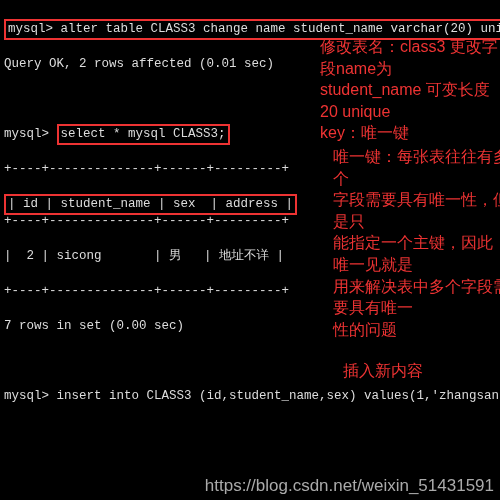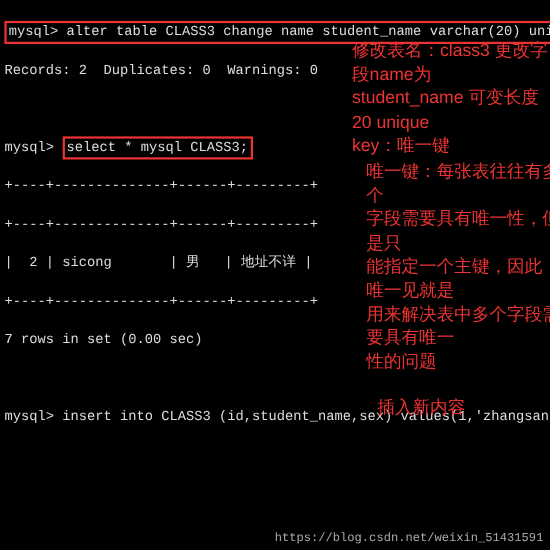--- a/index.html
+++ b/index.html
@@ -36,33 +36,34 @@
     margin-left: 15px;
   }
   .anno1 { left: 305px; top: 36px; width: 190px; }
   .anno2 { left: 318px; top: 146px; width: 180px; }
   .anno3 { left: 328px; top: 360px; width: 150px; }
   .watermark {
     position: absolute;
     right: 6px;
     bottom: 4px;
     color: #aaa;
-    font-size: 11px;
-    font-family: Liberation Mono, monospace;
+    font-size: 17px;
+    font-family: Liberation Sans, sans-serif;
   }
 </style>
 </head>
 <body>
 
 <div class="terminal">
 <div class="line"><span class="redbox"><span>mysql&gt;</span><span> alter table CLASS3 change name student_name varchar(20) uniq</span></span></div>
-<div class="line">Records: 2  Duplicates: 0  Warnings: 0</div>
+<div class="line">Query OK, 2 rows affected (0.01 sec)</div>
 <div class="line">&nbsp;</div>
 <div class="line"><span>mysql&gt;</span> <span class="redbox"><span>select * mysql CLASS3;</span></span></div>
 <div class="line">+----+--------------+------+---------+</div>
+<div class="line redbox">| id | student_name | sex  | address |</div>
 <div class="line">+----+--------------+------+---------+</div>
 <div class="line">|  2 | sicong       | 男   | 地址不详 |</div>
 <div class="line">+----+--------------+------+---------+</div>
 <div class="line">7 rows in set (0.00 sec)</div>
 <div class="line">&nbsp;</div>
 <div class="line"><span>mysql&gt;</span><span> insert into CLASS3 (id,student_name,sex) values(1,'zhangsan'</span></div>
 
 
 
 

